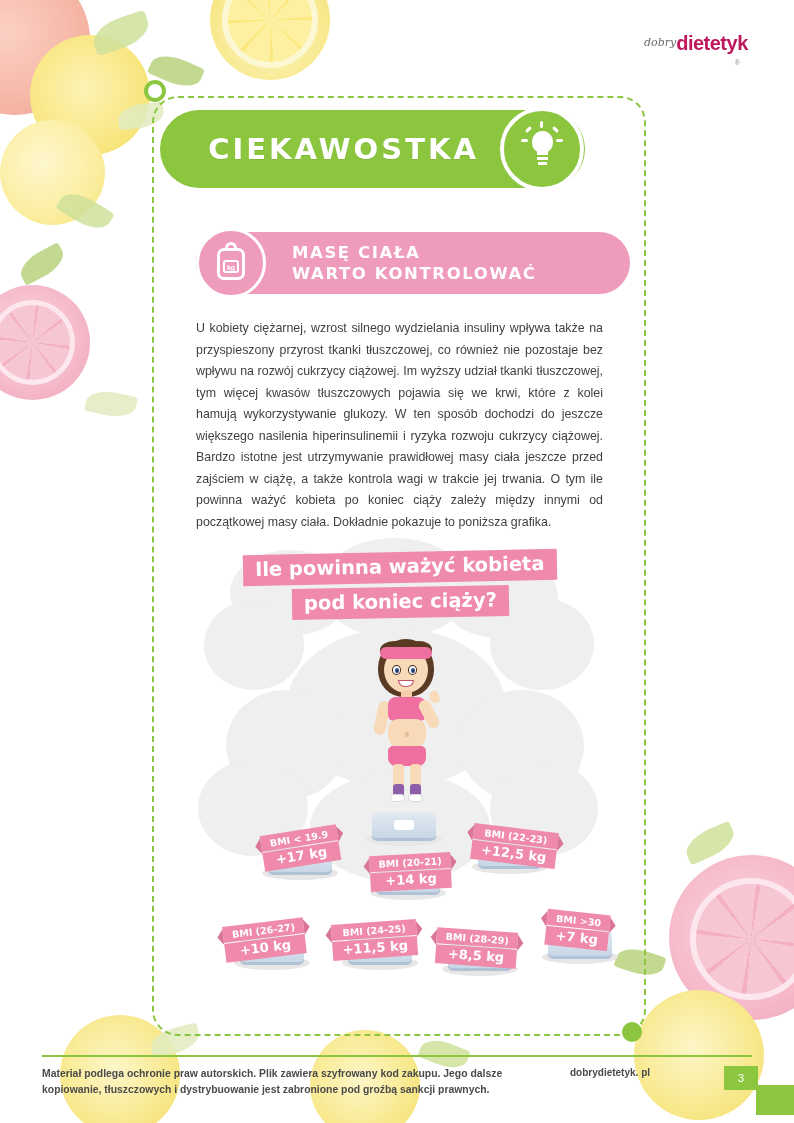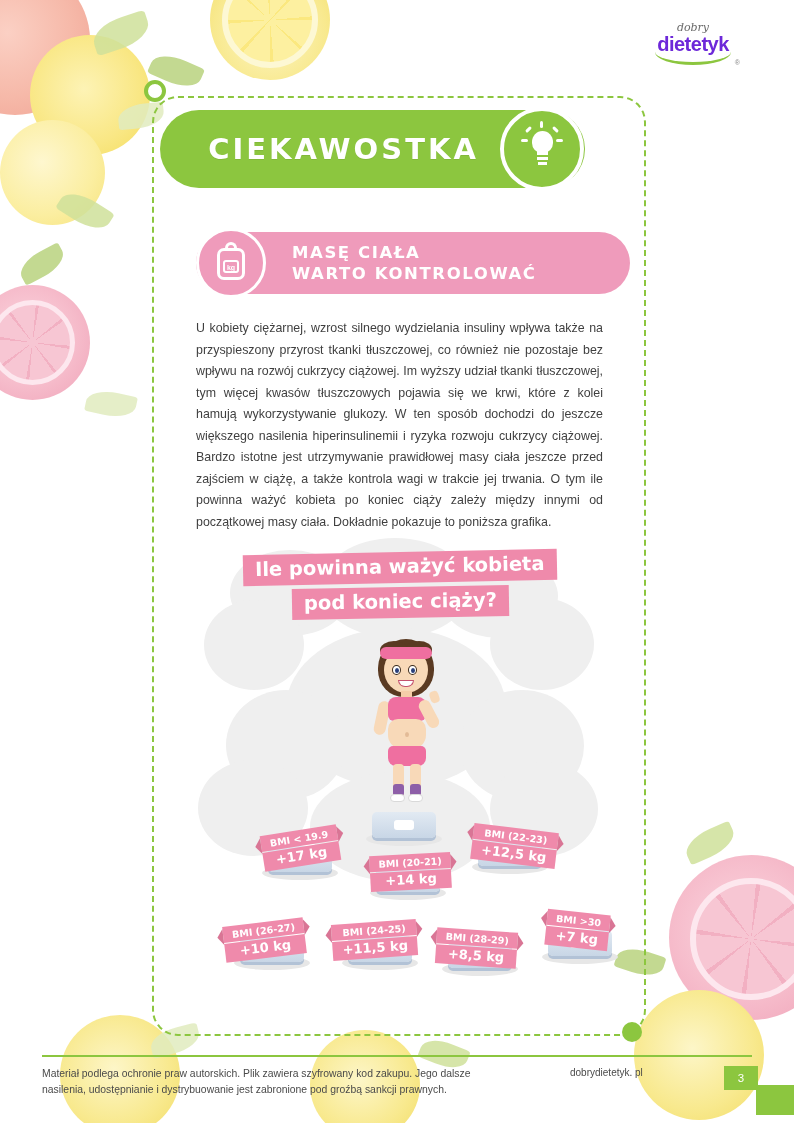--- a/index.html
+++ b/index.html
@@ -76,30 +76,30 @@
     border-radius: 60% 10% 60% 10%;
     opacity: .85;
   }
   .leaf.dark { background: #b9d27e; }
   .leaf.pale { background: #e0ebbe; }
 
   
   #logo {
     position: absolute; right: 52px; top: 12px;
     width: 98px; height: 62px; z-index: 6;
-    display: flex; flex-direction: column; align-items: center; justify-content: center;
+    display: flex; flex-direction: row; align-items: center; 
   }
   #logo .logo-top {
     font-family: "DejaVu Serif", serif;
     font-size: 11px; color: #6a6a6a; font-style: italic; line-height: 1;
     margin-bottom: 1px;
   }
   #logo .logo-main {
     font-family: "Liberation Sans", sans-serif;
-    font-weight: bold; font-size: 20px; color: #6d28d9; letter-spacing: -0.5px; line-height: 1;
+    font-weight: bold; font-size: 20px; color: #be185d; letter-spacing: -0.5px; line-height: 1;
   }
   #logo .logo-swoosh {
     width: 76px; height: 13px; border-bottom: 3px solid #8cc63f;
     border-radius: 0 0 50% 50% / 0 0 100% 100%; margin-top: -2px;
   }
   #logo .logo-r { position: absolute; right: 2px; bottom: 8px; font-size: 7px; color: #8a8a8a; }
 
   
   #dashed-frame {
     position: absolute;
@@ -324,21 +324,21 @@
     text-align: center;
     margin-top: 1px;
   }
 
   
   #footer-rule {
     position: absolute; left: 42px; top: 1055px; width: 710px; height: 2px; background: #8cc63f; z-index: 5;
   }
   #footer {
     position: absolute; left: 42px; top: 1066px; width: 712px; height: 44px; z-index: 5;
-    display: flex; align-items: flex-start;
+    display: flex; align-items: flex-start; font-weight: bold;
   }
   #footer-text {
     width: 520px;
     font-size: 10.4px; line-height: 16px; color: #4a4a4a;
   }
   #footer-site {
     margin-left: 8px; margin-top: 1px;
     font-size: 10px; color: #4a4a4a;
   }
   #page-num {
@@ -537,18 +537,18 @@
   <div class="tag" style="left:356px; top:372px; transform:rotate(6deg);">
     <div class="band ribbon-left ribbon-right">BMI &gt;30</div>
     <div class="val">+7 kg</div>
   </div>
 </div>
 
 <div id="footer-rule"></div>
 <div id="footer">
   <div id="footer-text">
     <div>Materiał podlega ochronie praw autorskich. Plik zawiera szyfrowany kod zakupu. Jego dalsze</div>
-    <div>nasilenia, udostępnianie i dystrybuowanie jest zabronione pod groźbą sankcji prawnych.</div>
+    <div>kopiowanie, tłuszczowych i dystrybuowanie jest zabronione pod groźbą sankcji prawnych.</div>
   </div>
   <div id="footer-site">dobrydietetyk. pl</div>
 </div>
 <div id="page-num">3</div>
 <div id="green-corner"></div>
 
 </body></html>

